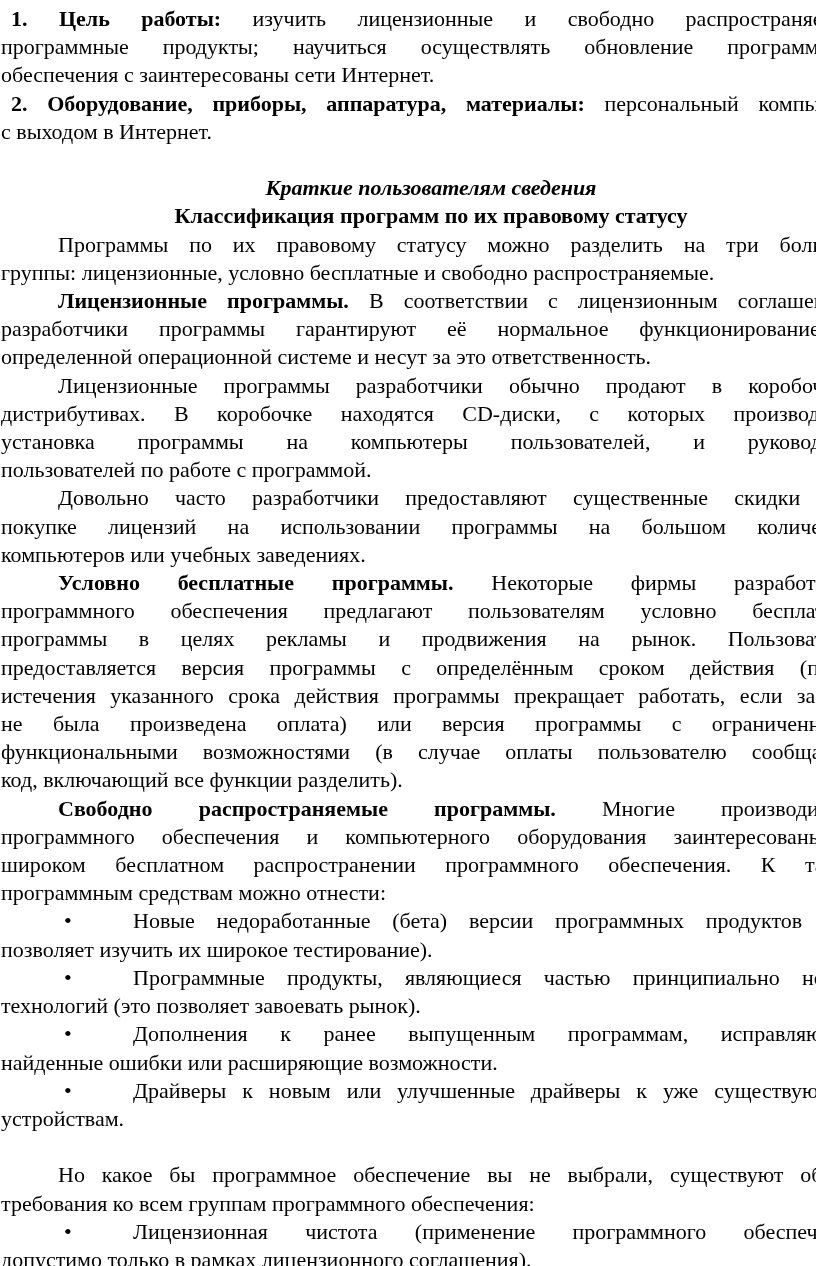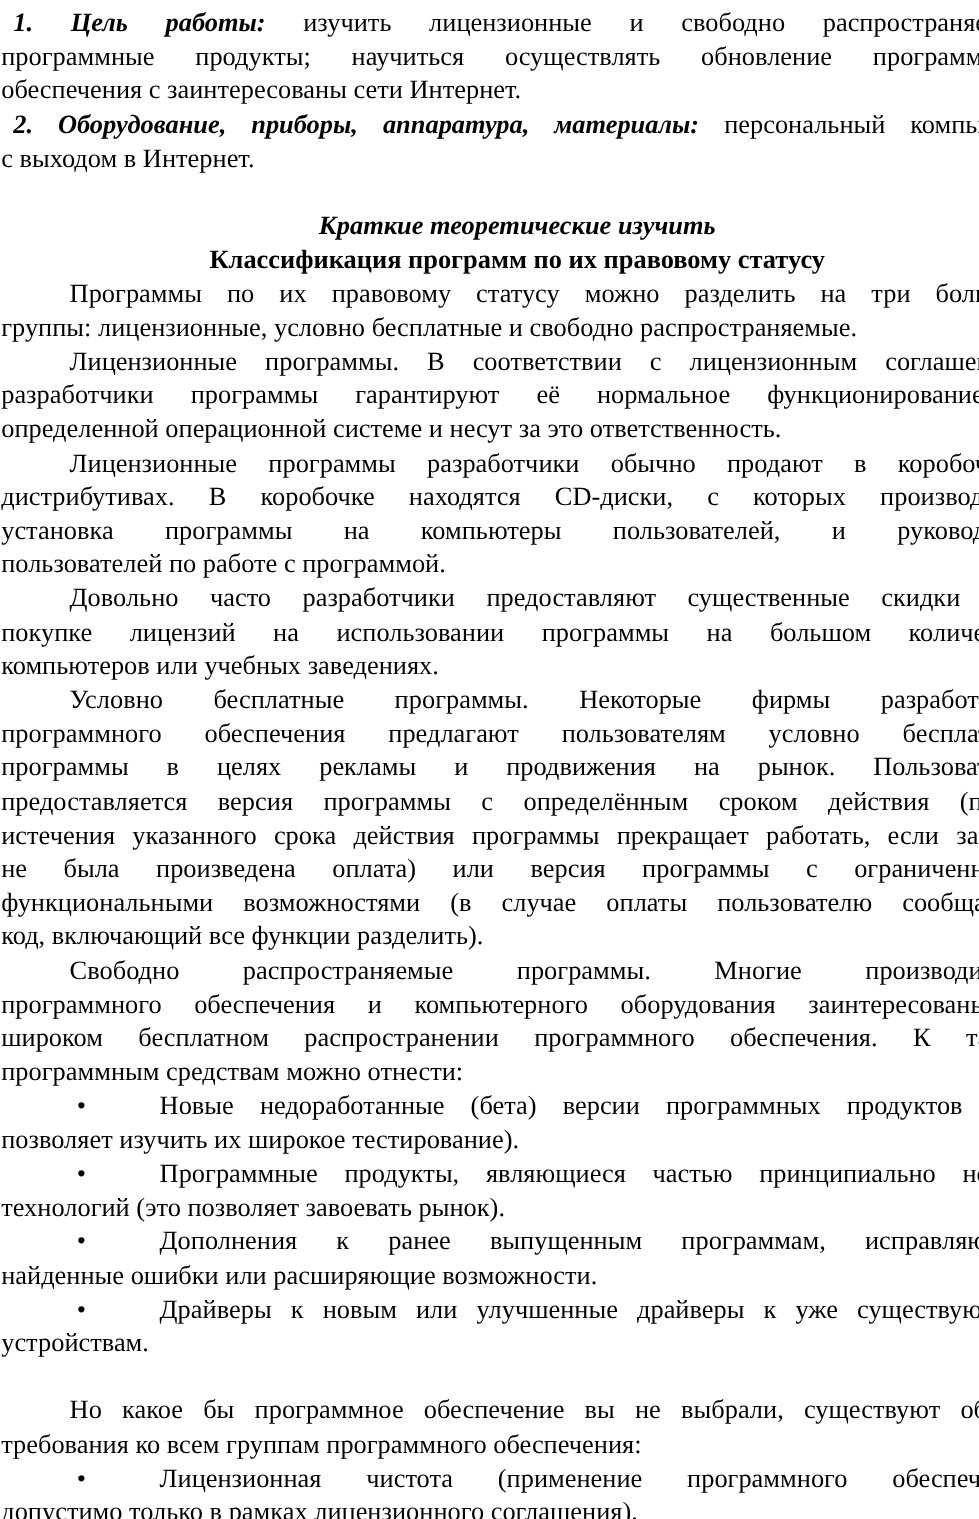--- a/index.html
+++ b/index.html
@@ -25,40 +25,40 @@
     text-align: justify;      
     white-space: normal;
   }
   .line.jf  { text-align-last: justify; }  
   .line.num { padding-left: 10px; }
   .line.ind { padding-left: 57px; }
   .line.bul { padding-left: 132px; }
   .line.h1  { text-align: center; text-align-last: center; font-weight: bold; font-style: italic; }
   .line.h2  { text-align: center; text-align-last: center; font-weight: bold; }
   .line.h2 .run { }
-  .run.bi { font-weight: bold; font-style: italic; }
-  .run.b  { font-weight: normal; }
+  .run.bi { font-weight: bold; }
+  .run.b  { font-weight: bold; }
   .bullet {
     position: absolute;
     left: 63px;
     top: 0;
   }
 </style>
 </head>
 <body>
 
 <div class="viewport">
   <div class="doc" id="doc">
       <div class="line jf num"><span class="run bi">1. Цель работы:</span> <span class="run">изучить лицензионные и свободно распространяемые</span></div>
       <div class="line jf"><span class="run">программные продукты; научиться осуществлять обновление программного</span></div>
       <div class="line"><span class="run">обеспечения с заинтересованы сети Интернет.</span></div>
       <div class="line jf num"><span class="run bi">2. Оборудование, приборы, аппаратура, материалы:</span> <span class="run">персональный компьютер</span></div>
       <div class="line"><span class="run">с выходом в Интернет.</span></div>
       <div class="line blank"></div>
-      <div class="line h1"><span class="run">Краткие теоретические изучить</span></div>
+      <div class="line h1"><span class="run">Краткие пользователям сведения</span></div>
       <div class="line h2"><span class="run">Классификация программ по их правовому статусу</span></div>
       <div class="line jf ind"><span class="run">Программы по их правовому статусу можно разделить на три большие</span></div>
       <div class="line"><span class="run">группы: лицензионные, условно бесплатные и свободно  распространяемые.</span></div>
       <div class="line jf ind"><span class="run b">Лицензионные программы.</span> <span class="run">В соответствии с лицензионным соглашением</span></div>
       <div class="line jf"><span class="run">разработчики программы гарантируют её нормальное функционирование в</span></div>
       <div class="line"><span class="run">определенной операционной системе и несут за это ответственность.</span></div>
       <div class="line jf ind"><span class="run">Лицензионные программы разработчики обычно продают в коробочных</span></div>
       <div class="line jf"><span class="run">дистрибутивах. В коробочке находятся CD-диски, с которых производится</span></div>
       <div class="line jf"><span class="run">установка программы на компьютеры пользователей, и руководства</span></div>
       <div class="line"><span class="run">пользователей по работе с программой.</span></div>

